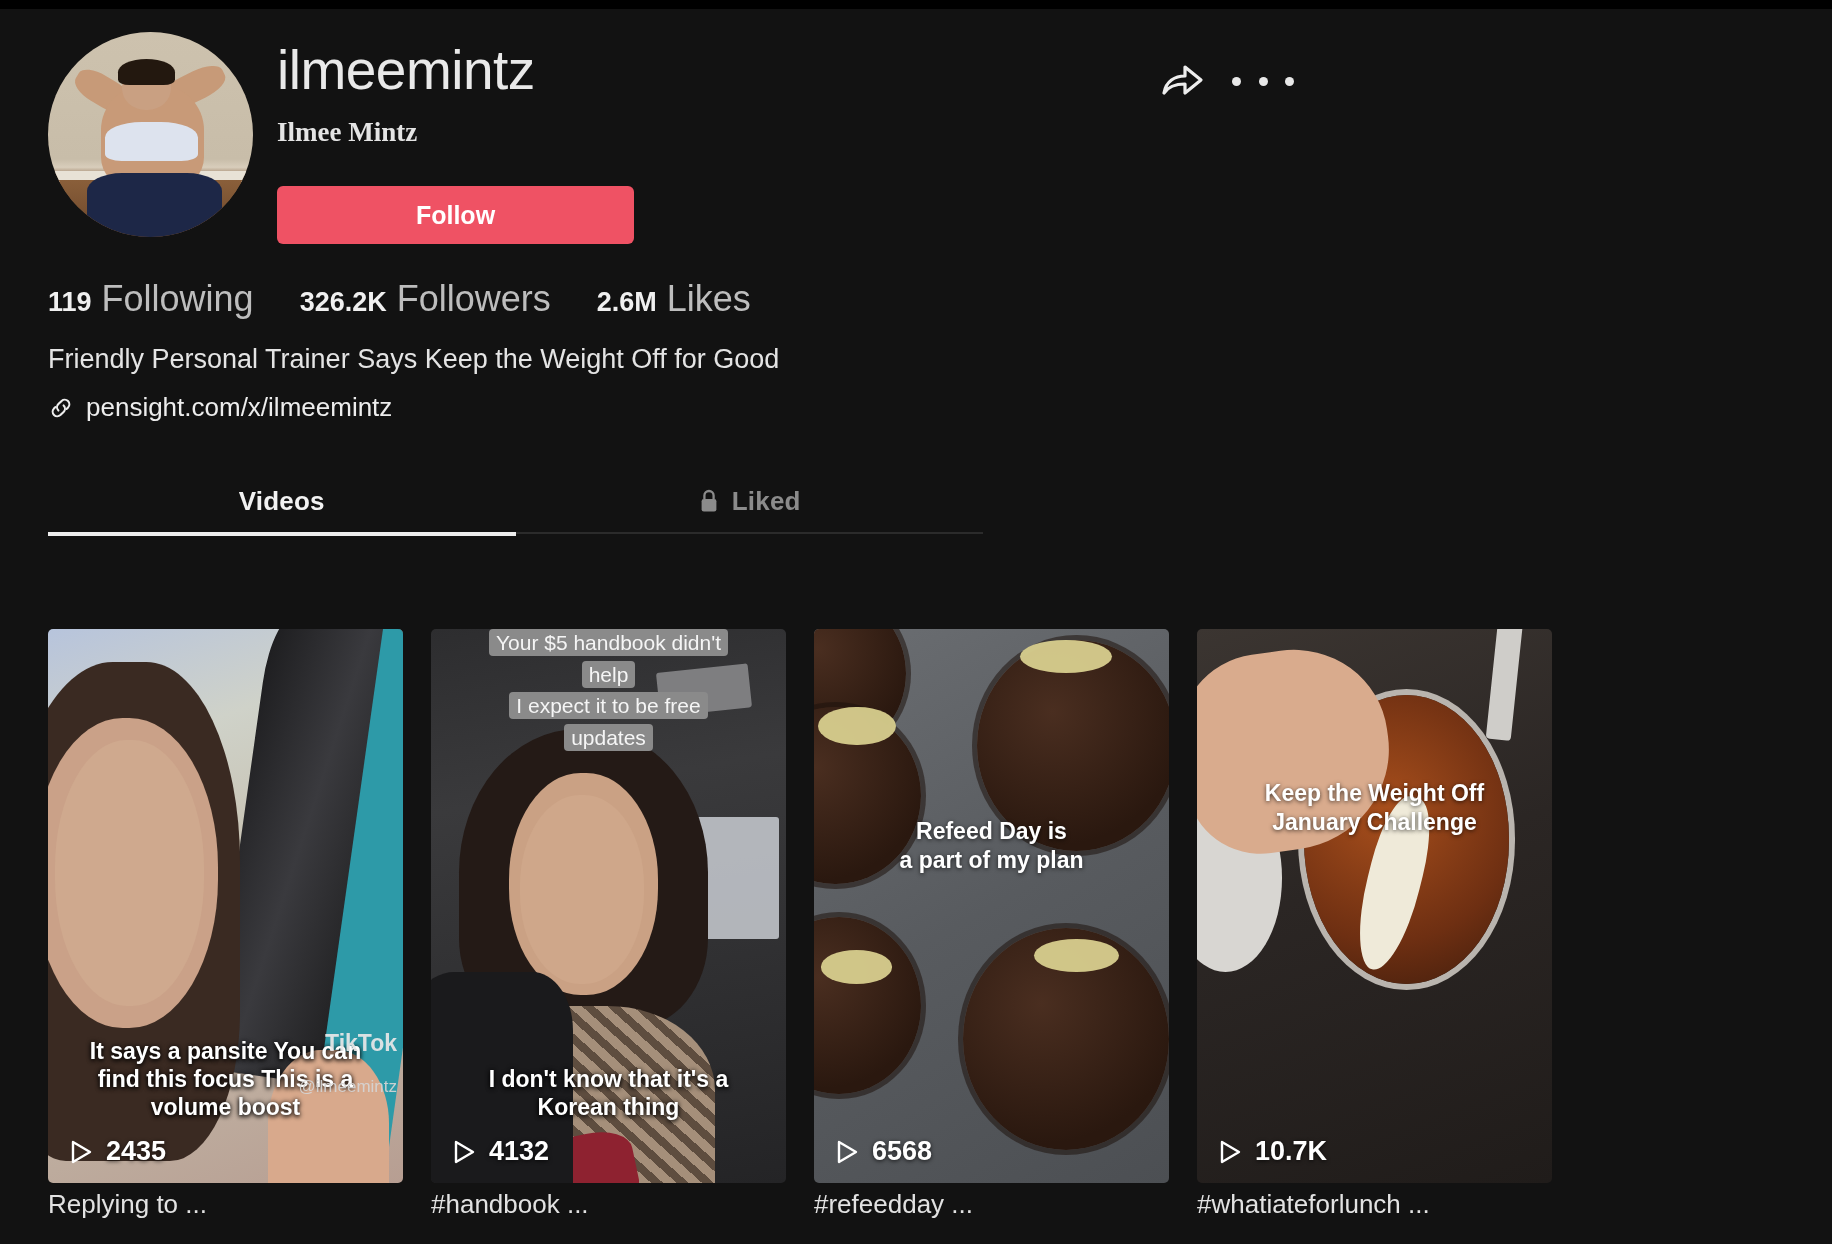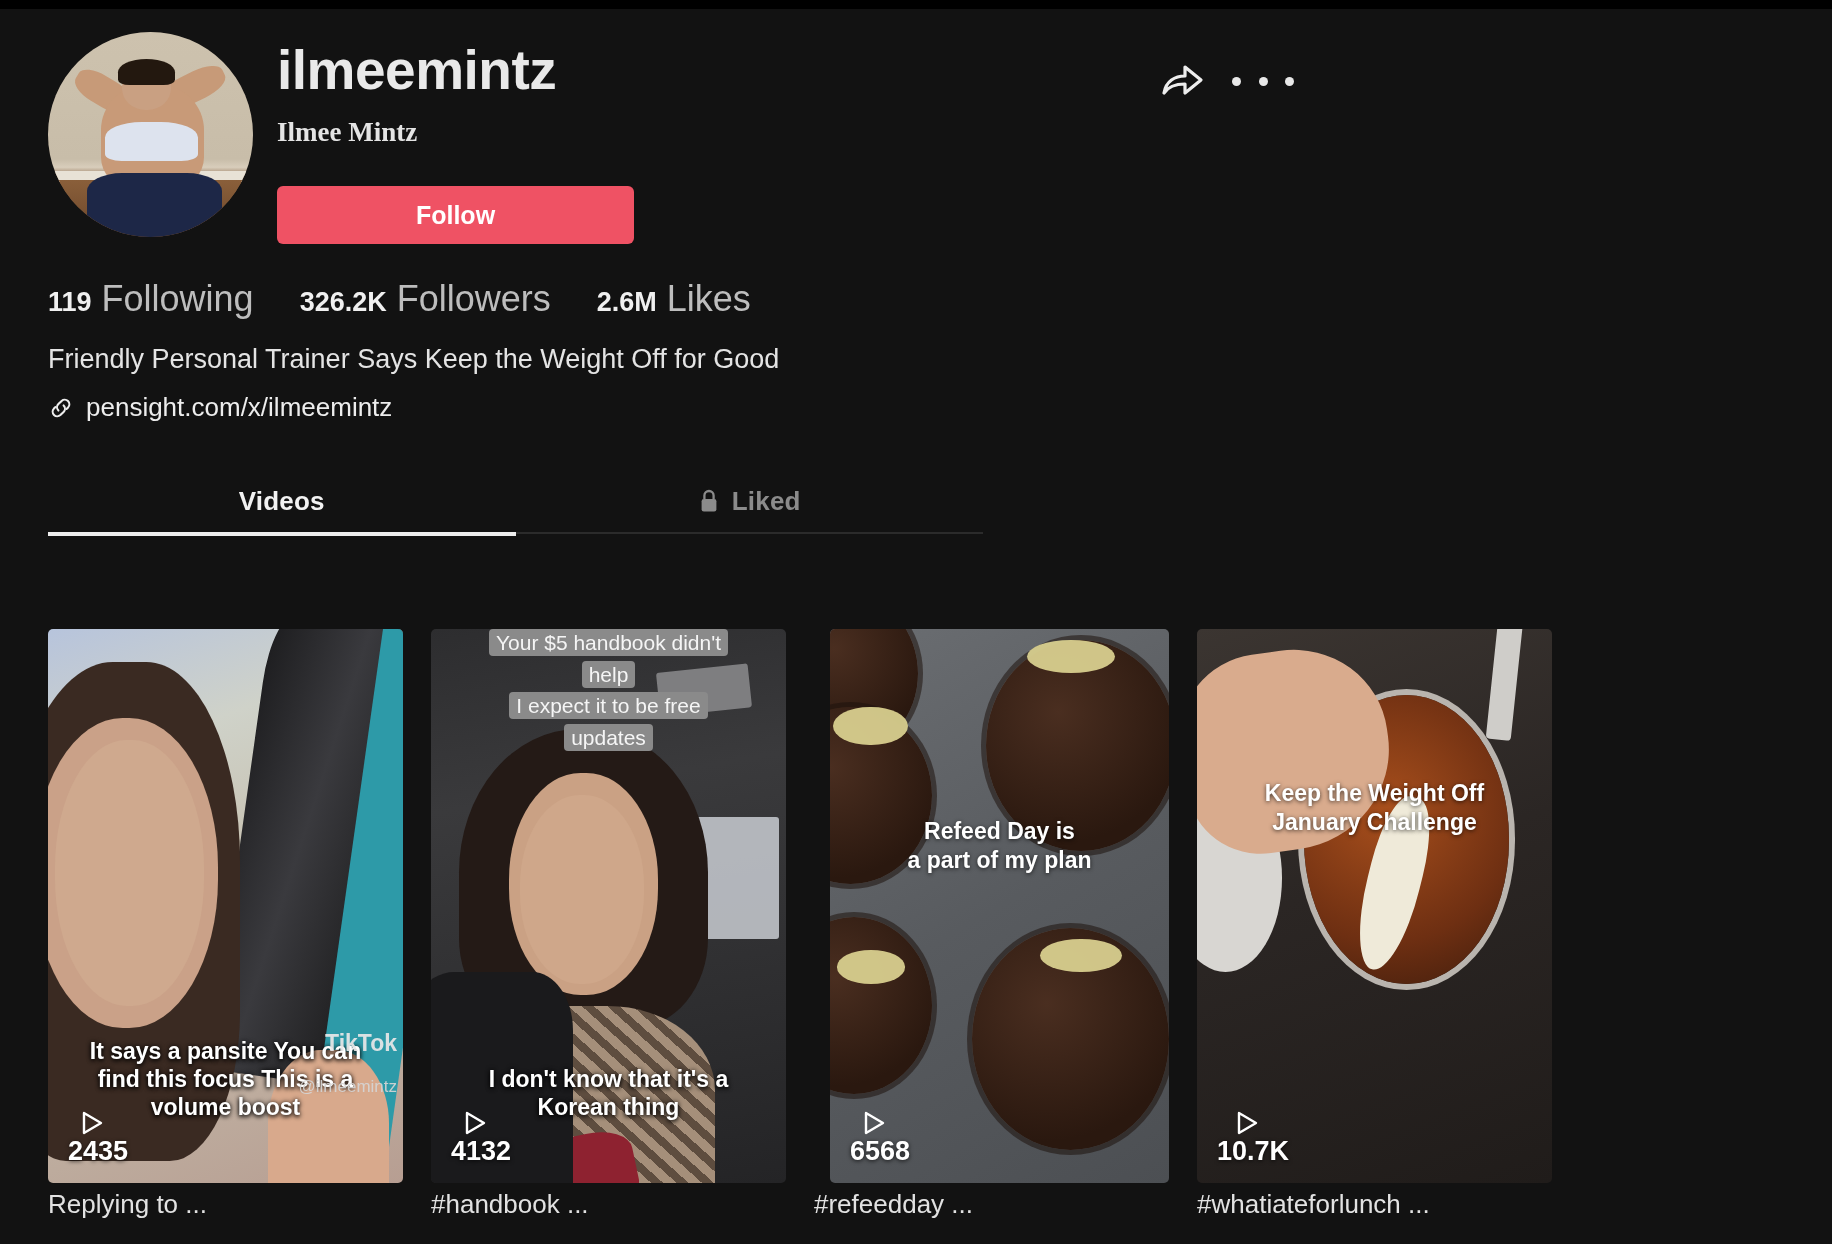--- a/index.html
+++ b/index.html
@@ -44,21 +44,21 @@
   .av-body  { position:absolute; left:26%; top:26%; width:50%; height:50%; background:#c89a78; border-radius:44% 44% 30% 30%; }
   .av-bra   { position:absolute; left:28%; top:44%; width:45%; height:19%; background:#dde3ee; border-radius:40% 40% 18% 18%; }
   .av-head  { position:absolute; left:36%; top:16%; width:24%; height:22%; background:#c9a082; border-radius:48%; }
   .av-hair  { position:absolute; left:34%; top:13%; width:28%; height:13%; background:#23180f; border-radius:50% 50% 20% 20%; }
   .av-armL  { position:absolute; left:12%; top:22%; width:30%; height:14%; background:#c79a78; border-radius:40%; transform:rotate(31deg); }
   .av-armR  { position:absolute; left:54%; top:20%; width:33%; height:14%; background:#c79a78; border-radius:40%; transform:rotate(-26deg); }
   .av-pants { position:absolute; left:19%; top:69%; width:66%; height:34%; background:#1d2747; border-radius:26% 26% 14% 14%; }
 
   .username {
     position:absolute; left:277px; top:33px;
-    font-size:55px; font-weight:bold; color:#e9e9e9;
+    font-size:55px; font-weight:normal; color:#e9e9e9;
     letter-spacing:-0.5px; line-height:1.05;
   }
   .displayname {
     position:absolute; left:277px; top:108px;
     font-size:27px; font-weight:bold; color:#e4e4e4;font-family:Liberation Serif, serif;
   }
   .follow-btn {
     position:absolute; left:277px; top:177px;
     width:357px; height:58px;
     background:#ef5264;
@@ -165,21 +165,21 @@
     position:absolute; left:12px; right:12px; top:-2px;
     text-align:center; white-space:pre-line;
     font-size:21px; color:#f5f5f5; line-height:1.5;
   }
   .vcap-top span {
     background:#8a8a8a; padding:2px 7px; border-radius:4px;
     box-decoration-break:clone; -webkit-box-decoration-break:clone;
   }
   .playrow {
     position:absolute; left:20px; bottom:16px;
-    display:flex; align-items:center;flex-direction:column;
+    display:flex; align-items:center;
   }
   .play-tri { width:26px; height:26px; margin-right:12px; flex:0 0 auto; }
   .playcount {
     font-size:27px; font-weight:bold; color:#fff;
     text-shadow:0 1px 4px rgba(0,0,0,.75);
   }
   .watermark {
     position:absolute; right:6px; bottom:86px;
     text-align:right; opacity:.92;
   }
@@ -204,21 +204,21 @@
   .t2 { background:linear-gradient(170deg,#2d2d2f 0%,#3a3a3c 30%,#242426 100%); }
   .t2 .face { position:absolute; left:22%; top:26%; width:42%; height:40%; background:#caa184; border-radius:48%; }
   .t2 .hair { position:absolute; left:8%; top:18%; width:70%; height:54%; background:#241a16; border-radius:48% 48% 30% 30%; }
   .t2 .face2{ position:absolute; left:25%; top:30%; width:35%; height:34%; background:#cfa78a; border-radius:48%; }
   .t2 .scarf{ position:absolute; left:8%; bottom:-4%; width:72%; height:36%; background:repeating-linear-gradient(42deg,#a58f7a 0 9px,#5e4d3f 9px 17px); border-radius:42% 42% 10% 10%; }
   .t2 .scarf2{position:absolute; left:18%; bottom:-6%; width:40%; height:14%; background:#8e2230; border-radius:30%; transform:rotate(-12deg); }
   .t2 .coat { position:absolute; left:-8%; bottom:-6%; width:48%; height:44%; background:#1a1a1c; border-radius:30% 24% 0 0; }
   .t2 .win  { position:absolute; right:2%; top:34%; width:24%; height:22%; background:#c9cdd2; border-radius:3px; opacity:.85; }
   .t2 .mir  { position:absolute; right:10%; top:7%; width:26%; height:8%; background:#7e7e80; border-radius:3px; transform:rotate(-6deg); }
 
-  .t3 { background:linear-gradient(150deg,#6b6e72 0%,#585b5f 50%,#4c4f53 100%);margin-left:16px; }
+  .t3 { background:linear-gradient(150deg,#6b6e72 0%,#585b5f 50%,#4c4f53 100%); }
   .t3 .cup { position:absolute; border-radius:50%; background:radial-gradient(circle at 38% 34%,#4a2e20,#2a180f 72%); box-shadow:0 0 0 5px rgba(30,18,12,.55); }
   .t3 .crumb { position:absolute; border-radius:50%; background:#d8cf8e; opacity:.95; }
 
   .t4 { background:linear-gradient(160deg,#3b3531 0%,#2b2624 45%,#201c1a 100%); }
   .t4 .pot { position:absolute; left:30%; top:12%; width:58%; height:52%; border-radius:50%; background:radial-gradient(circle at 40% 40%,#a84f1c,#6e2f12 62%,#3e1c0c 100%); box-shadow:0 0 0 6px #b9b4ae; }
   .t4 .spoon{ position:absolute; left:48%; top:30%; width:15%; height:32%; background:#efead9; border-radius:42% 42% 50% 50%; transform:rotate(14deg); }
   .t4 .hand { position:absolute; left:-4%; top:4%; width:58%; height:36%; background:#d9ab8d; border-radius:40% 46% 50% 36%; transform:rotate(-8deg); }
   .t4 .plate{ position:absolute; left:-8%; top:28%; width:32%; height:34%; border-radius:50%; background:#d8d6d2; }
   .t4 .rail { position:absolute; right:10%; top:-2%; width:7%; height:22%; background:#cfcdc9; border-radius:4px; transform:rotate(6deg); }
 </style>

